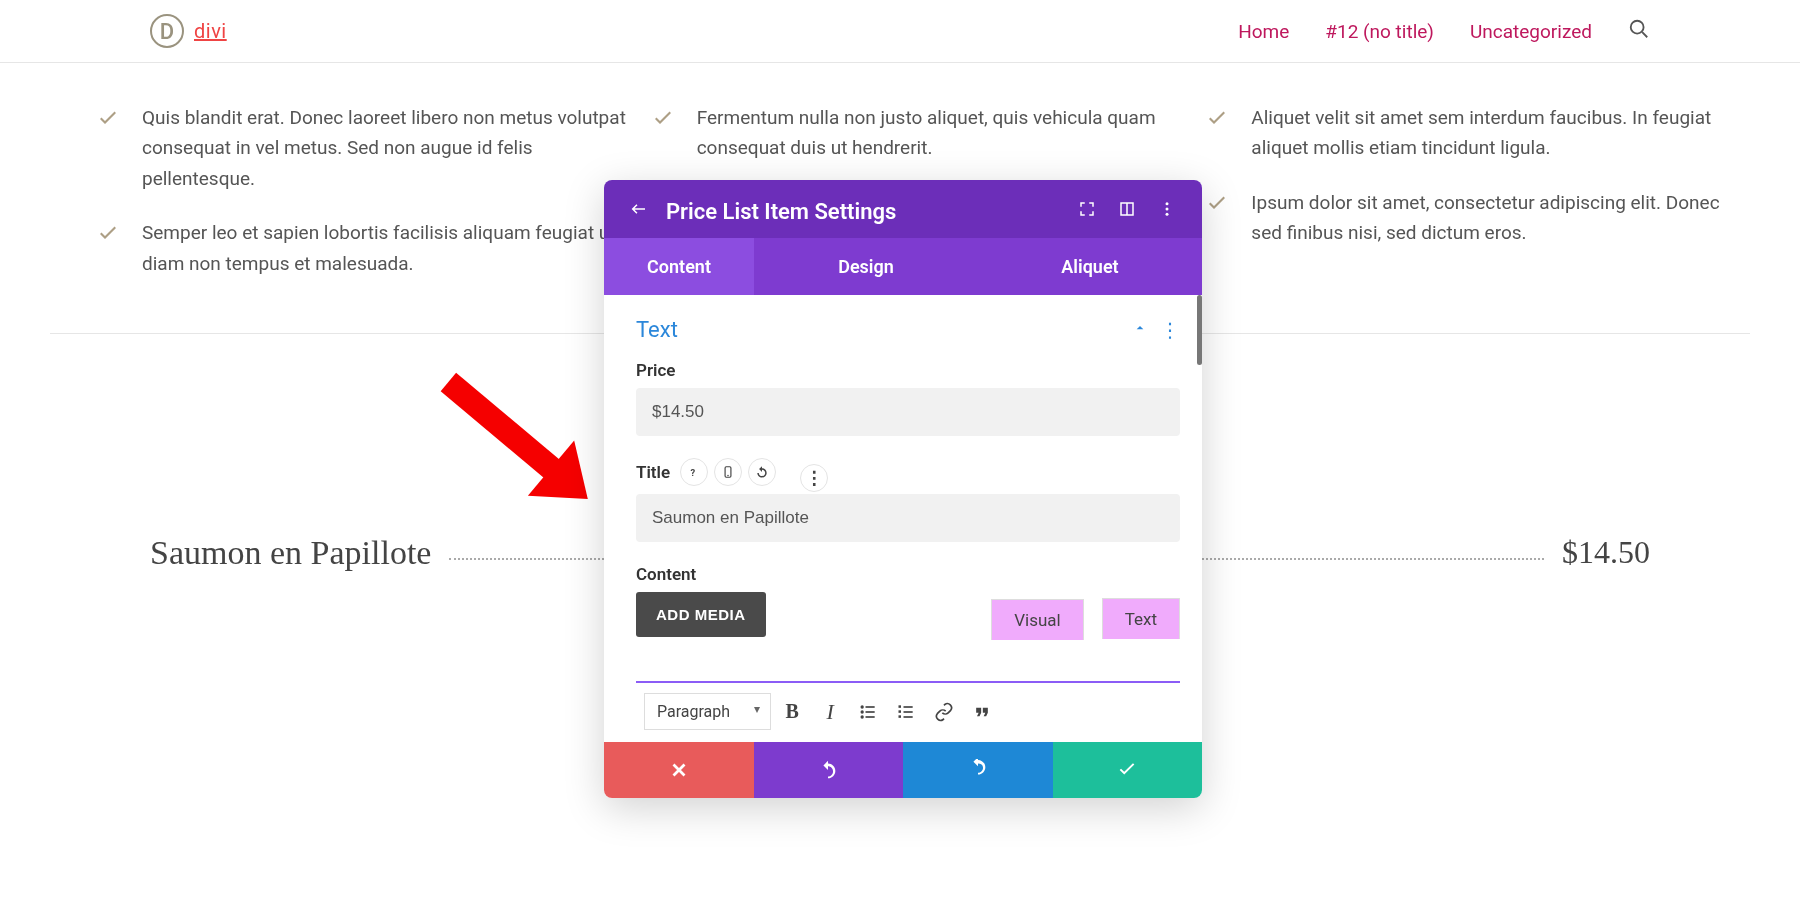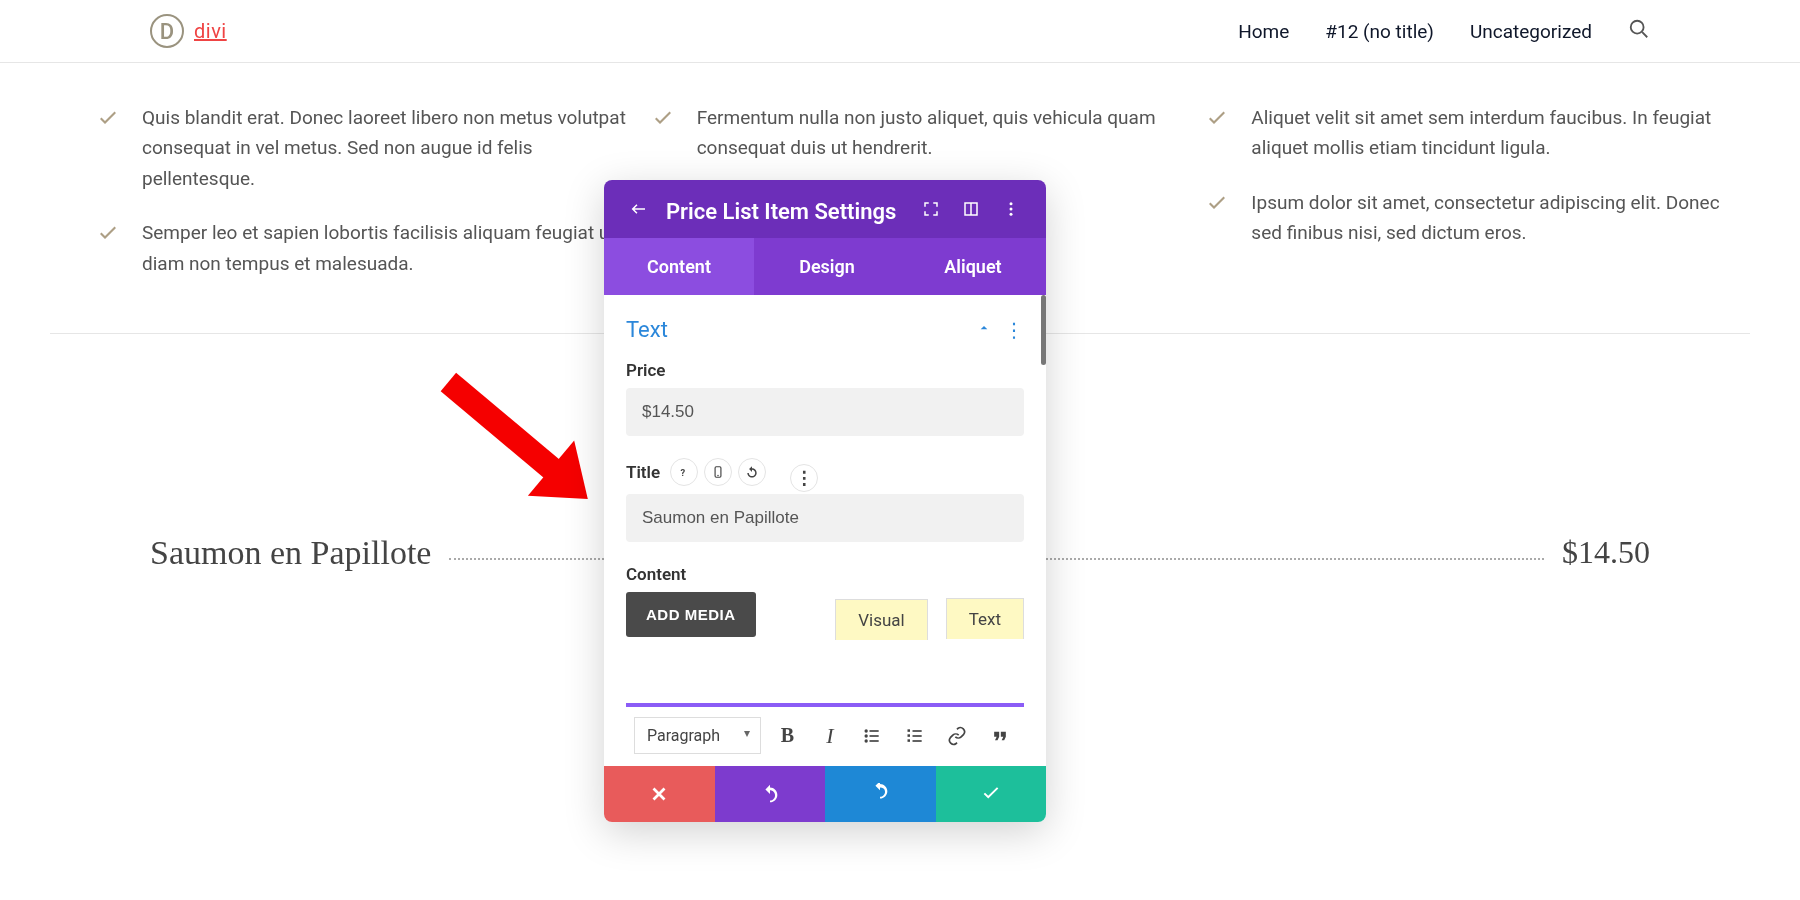--- a/index.html
+++ b/index.html
@@ -4,79 +4,79 @@
 <style>
   * { box-sizing: border-box; margin: 0; padding: 0; }
   body { font-family: -apple-system, BlinkMacSystemFont, "Segoe UI", Roboto, Helvetica, Arial, sans-serif; background: #fff; color: #555; width: 1800px; height: 900px; overflow: hidden; position: relative; }
 
   
   .site-header { display:flex; align-items:center; justify-content:space-between; padding: 14px 150px 14px 150px; border-bottom: 1px solid #e6e6e6; }
   .logo-wrap { display:flex; align-items:center; gap:10px; color:#7d7461; }
   .logo-circle { width:34px; height:34px; border:2.5px solid #9a937f; border-radius:50%; display:flex; align-items:center; justify-content:center; font-size:22px; color:#9a937f; font-weight:500; }
   .logo-text { font-size:20px; color:#ef4444; letter-spacing:0.5px;text-decoration:underline; }
   .nav-right { display:flex; align-items:center; gap:36px; font-size:19px; color:#555; }
-  .nav-right a { color:#0f172a; text-decoration:none; cursor:pointer; }
+  .nav-right a { color:#be185d; text-decoration:none; cursor:pointer; }
   .search-icon svg { width:22px; height:22px; stroke:#555; fill:none; stroke-width:2; }
 
   
   .cols { display:flex; padding: 40px 50px 0 50px; gap:0px;margin-left:36px; }
   .col { flex:1; padding:0 10px; }
   .check-item { display:flex; align-items:flex-start; gap:22px; margin-bottom:24px; }
   .check-ico { color:#ad9f85; flex-shrink:0; margin-top:4px; }
   .check-ico svg { width:24px; height:24px; fill:#ad9f85; }
   .check-text { font-size:19px; line-height:1.6; color:#555; }
 
   .hr { border:none; border-top:1px solid #e6e6e6; margin:30px 50px 0 50px; }
 
   
   .price-row { display:flex; align-items:center; padding: 200px 150px 0 150px; }
   .dish { font-family: Georgia, 'Times New Roman', serif; font-size:34px; color:#444; }
   .price { font-family: Georgia, 'Times New Roman', serif; font-size:32px; color:#444; }
   .dots { flex:1; border-bottom:2px dotted #aaa; margin:0 18px; height:1px; position:relative; top:6px; }
 
   
-  .modal { position:absolute; left:604px; top:180px; width:442px; background:#fff; box-shadow:0 10px 40px rgba(0,0,0,0.18); border-radius:8px; overflow:hidden; }
+  .modal { position:absolute; left:604px; top:180px; width:598px; background:#fff; box-shadow:0 10px 40px rgba(0,0,0,0.18); border-radius:8px; overflow:hidden; }
   .modal-head { background:#6c2eb9; color:#fff; padding:16px 22px 12px 22px; }
   .mh-row1 { display:flex; align-items:center; gap:14px; }
   .mh-title { font-size:22px; font-weight:600; flex:1; }
   .mh-ico { cursor:pointer; padding:4px; }
   .mh-ico svg { width:18px; height:18px; fill:#fff; }
   .preset { font-size:15px; color:#e4d5f7; margin-top:6px; margin-left:38px; }
   .preset .caret { font-size:10px; margin-left:4px; }
 
   .tabs { display:flex; background:#7e3bd0; }
   .tab { padding:18px 0; text-align:center; color:#fff; font-size:18px; font-weight:600; cursor:pointer; flex:1; }
   .tab.active { background:#8c4de0; }
   .tab:nth-child(1){flex:0 0 150px;}
 
   .search-row { display:flex; border-bottom:1px solid #eee; }
   .search-input { flex:1; border:none; padding:16px 22px; font-size:17px; color:#777; outline:none; }
   .filter-btn { background:#f0f0f0; border:none; padding:0 20px; font-size:17px; color:#555; display:flex; align-items:center; gap:6px; cursor:pointer; }
 
-  .panel-body { padding:22px 22px 0 22px; position:relative; }
+  .panel-body { padding:22px 22px 0 32px; position:relative; }
   .scroll-ind { position:absolute; right:0; top:0; width:5px; height:70px; background:#777; border-radius:3px; }
   .sect-head { display:flex; align-items:center; justify-content:space-between; margin-bottom:18px; }
   .sect-title { color:#2b87da; font-size:22px; }
   .sect-icons { display:flex; align-items:center; gap:12px; }
   .sect-icons svg { width:16px; height:16px; fill:#2b87da; }
   .dots3 { color:#2b87da; font-size:20px; line-height:0; }
 
   .f-label { font-size:17px; font-weight:600; color:#333; margin-bottom:8px; display:flex; align-items:center; gap:10px; }
   .f-input { width:100%; background:#f1f1f1; border:none; border-radius:4px; padding:14px 16px; font-size:17px; color:#555; margin-bottom:22px; outline:none; }
 
   .label-icons { display:flex; gap:6px; align-items:center; }
   .li-pill { width:28px; height:28px; border-radius:14px; background:#fff; border:1px solid #e4e4e4; display:flex; align-items:center; justify-content:center; }
   .li-pill svg { width:14px; height:14px; fill:#444; }
   .li-pill.dots span{font-size:18px; line-height:0; color:#444;}
 
   .add-media { background:#4a4a4a; color:#fff; border:none; padding:14px 20px; font-size:15px; font-weight:700; border-radius:3px; letter-spacing:0.5px; cursor:pointer; }
   .vt-tabs { display:flex; gap:18px; float:right; margin-top:6px; }
-  .vt-tab { padding:10px 22px; border:1px solid #ddd; border-bottom:none; font-size:17px; color:#444; cursor:pointer; background:#fef9c3; }
+  .vt-tab { padding:10px 22px; border:1px solid #ddd; border-bottom:none; font-size:17px; color:#444; cursor:pointer; background:#f0abfc; }
   .vt-tab.active { position:relative; top:1px; }
-  .editor-toolbar { clear:both; display:flex; align-items:center; gap:10px; padding:10px 8px 0 8px; border-top:4px solid #8b5cf6; margin-top:66px; }
+  .editor-toolbar { clear:both; display:flex; align-items:center; gap:4px; padding:10px 8px 0 8px; border-top:2px solid #8b5cf6; margin-top:44px; }
   .para-select { border:1px solid #ddd; padding:8px 40px 8px 12px; font-size:16px; color:#444; background:#fff; position:relative; }
   .para-select::after { content:"▾"; position:absolute; right:10px; color:#666; font-size:12px; }
   .tb-btn { width:34px; height:34px; display:flex; align-items:center; justify-content:center; font-size:20px; color:#444; cursor:pointer; }
   .tb-btn.bold { font-weight:800; font-family:Georgia, serif; }
   .tb-btn.italic { font-style:italic; font-family:Georgia, serif; font-size:22px; }
 
   .modal-footer { display:flex; margin-top:12px; }
   .mf-btn { flex:1; height:56px; display:flex; align-items:center; justify-content:center; color:#fff; cursor:pointer; }
   .mf-red { background:#e85b5b; }
   .mf-purple { background:#7d3bce; }

